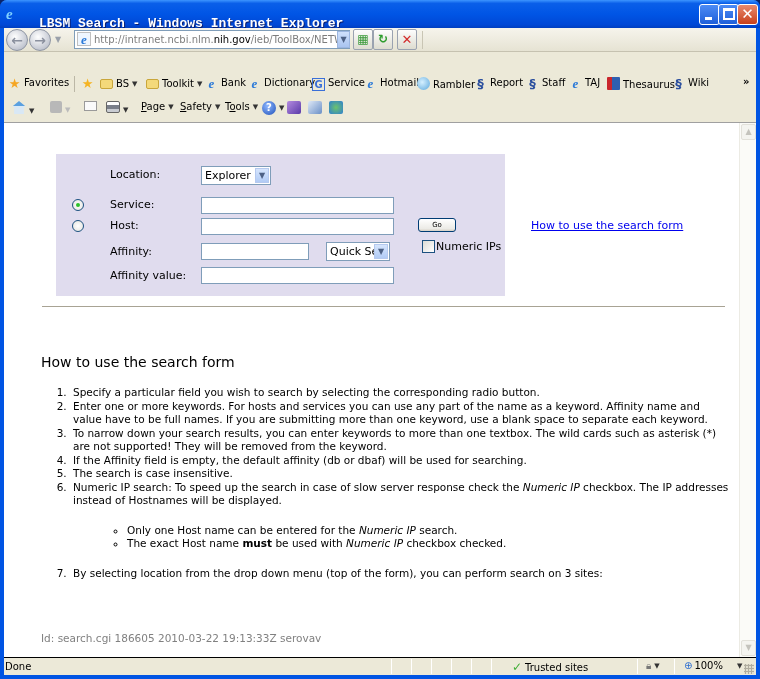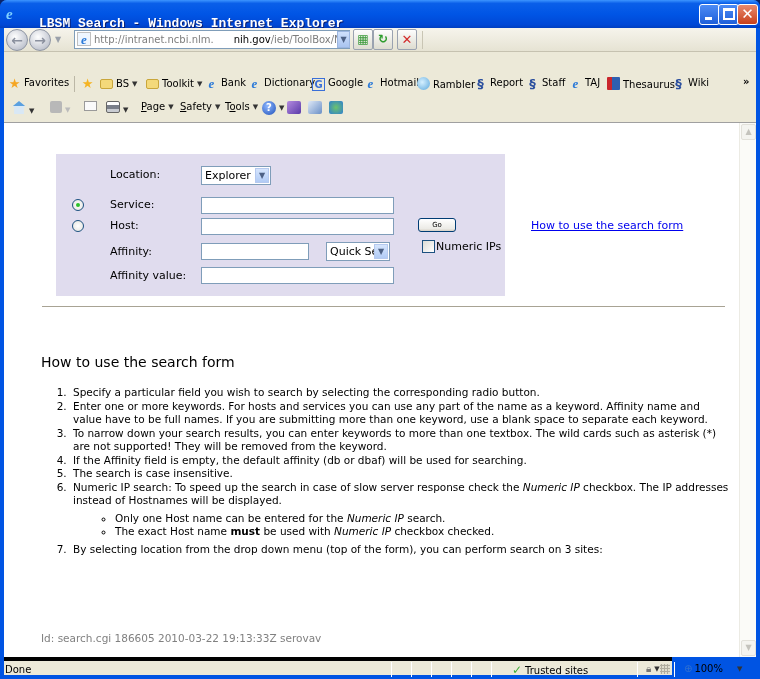--- a/index.html
+++ b/index.html
@@ -64,21 +64,21 @@
   .urlbox {
     position: absolute; left: 70px; top: 2px; width: 276px; height: 19px;
     background: #fff; border: 1px solid #7f9db9;
     font-size: 10px; line-height: 17px; color: #7d7d7d; white-space: nowrap; overflow: hidden;
   }
   .urlbox .favicon {
     display: inline-block; width: 14px; height: 14px; margin: 1px 3px 0 2px; vertical-align: top;
     color: #2c7ad8; font-style: italic; font-weight: bold; font-family: "Liberation Serif", serif; font-size: 13px; line-height: 14px;
     border: 1px solid #c0c0c0; text-align:center; background:#eef6ff;
   }
-  .urlbox .host { color: #000; margin-left: 20px; }
+  .urlbox .host { color: #000; }
   .urldrop {
     position: absolute; left: 333px; top: 3px; width: 13px; height: 17px;
     background: linear-gradient(#cfe0fb, #a9c4f0); border: 1px solid #9cb6e0; color: #4d6185; font-size: 8px; text-align:center; line-height: 15px;
   }
   .tbtn {
     position: absolute; top: 1px; width: 20px; height: 21px;
     border: 1px solid #9aa2b0; border-radius: 2px; background: linear-gradient(#fdfdfd, #dddcd0);
     text-align: center; line-height: 19px; font-size: 12px;
   }
   .tbtn.compat { left: 349px; color: #3a9a3a; }
@@ -178,29 +178,29 @@
 
   .section-title {
     position: absolute; left: 37px; top: 231px; font-size: 14px; font-family: "DejaVu Sans", sans-serif;
   }
   .help-list {
     position: absolute; left: 36px; top: 263px; width: 690px; font-size: 10.5px; line-height: 13.5px;
     font-family: "DejaVu Sans", sans-serif;
   }
   .help-list ol { margin: 0; padding-left: 30px; }
   .help-list ol > li { padding-left: 3px; }
-  .help-list ul { margin: 4px; padding-left: 38px; list-style-type: circle; }
+  .help-list ul { margin: 16px; padding-left: 38px; list-style-type: circle; }
   .footer-id {
     position: absolute; left: 37px; top: 509px; color: #808080; font-size: 10.5px;
   }
 
   
   .statusbar {
-    position: absolute; left: 4px; top: 657px; width: 668px; height: 18px;
-    background: #ece9d8; border-top: 4px solid #000000; font-size: 10px;
+    position: absolute; left: 4px; top: 657px; width: 752px; height: 18px;
+    background: #ece9d8; border-top: 1px solid #000000; font-size: 10px;
   }
   .statusbar .done { position: absolute; left: 1px; top: 3px; }
   .sb-sep { position: absolute; top: 1px; width: 1px; height: 15px; background: #c6c2b0; border-right: 1px solid #fff; }
   .sb-zone { position: absolute; left: 508px; top: 2px; white-space: nowrap; }
   .sb-zone .check { color: #3fae35; font-weight: bold; font-size: 12px; margin-right: 3px; }
   .sb-prot { position: absolute; left: 642px; top: 2px; color: #777; }
   .sb-zoom { position: absolute; left: 680px; top: 2px; white-space: nowrap; text-align: center; }
   .sb-zoom .mag { color: #2f6fd0; margin-right: 2px; }
   .grip { position: absolute; right: 2px; bottom: 1px; width: 10px; height: 10px;
     background: radial-gradient(circle, #b0ad9f 1px, transparent 1.5px) 0 0/3px 3px; }
@@ -239,21 +239,21 @@
 
 
     <div class="favbar">
       <span class="fi" style="left:4px"><span class="ic star">★</span><span>Favorites</span></span>
       <div class="fav-sep"></div>
       <span class="fi" style="left:77px"><span class="ic staradd">★</span></span>
       <span class="fi" style="left:96px"><span class="ic folder"></span><span>BS</span><span class="ddarrow">▼</span></span>
       <span class="fi" style="left:142px"><span class="ic folder"></span><span>Toolkit</span><span class="ddarrow">▼</span></span>
       <span class="fi" style="left:201px"><span class="ic ie">e</span><span>Bank</span></span>
       <span class="fi" style="left:244px"><span class="ic ie">e</span><span>Dictionary</span></span>
-      <span class="fi" style="left:308px"><span class="ic g">G</span><span>Google</span></span>
+      <span class="fi" style="left:308px"><span class="ic g">G</span><span>Service</span></span>
       <span class="fi" style="left:360px"><span class="ic ie">e</span><span>Hotmail</span></span>
       <span class="fi" style="left:413px"><span class="ic globe"></span><span>Rambler</span></span>
       <span class="fi" style="left:470px"><span class="ic link">§</span><span>Report</span></span>
       <span class="fi" style="left:522px"><span class="ic link">§</span><span>Staff</span></span>
       <span class="fi" style="left:565px"><span class="ic ie">e</span><span>TAJ</span></span>
       <span class="fi" style="left:603px"><span class="ic book"></span><span>Thesaurus</span></span>
       <span class="fi" style="left:668px"><span class="ic link">§</span><span>Wiki</span></span>
       <span class="chev">»</span>
     </div>
 

